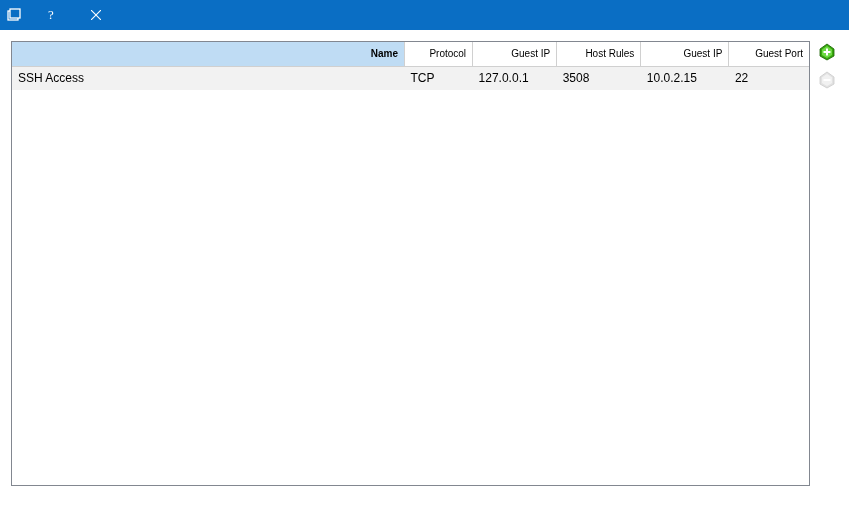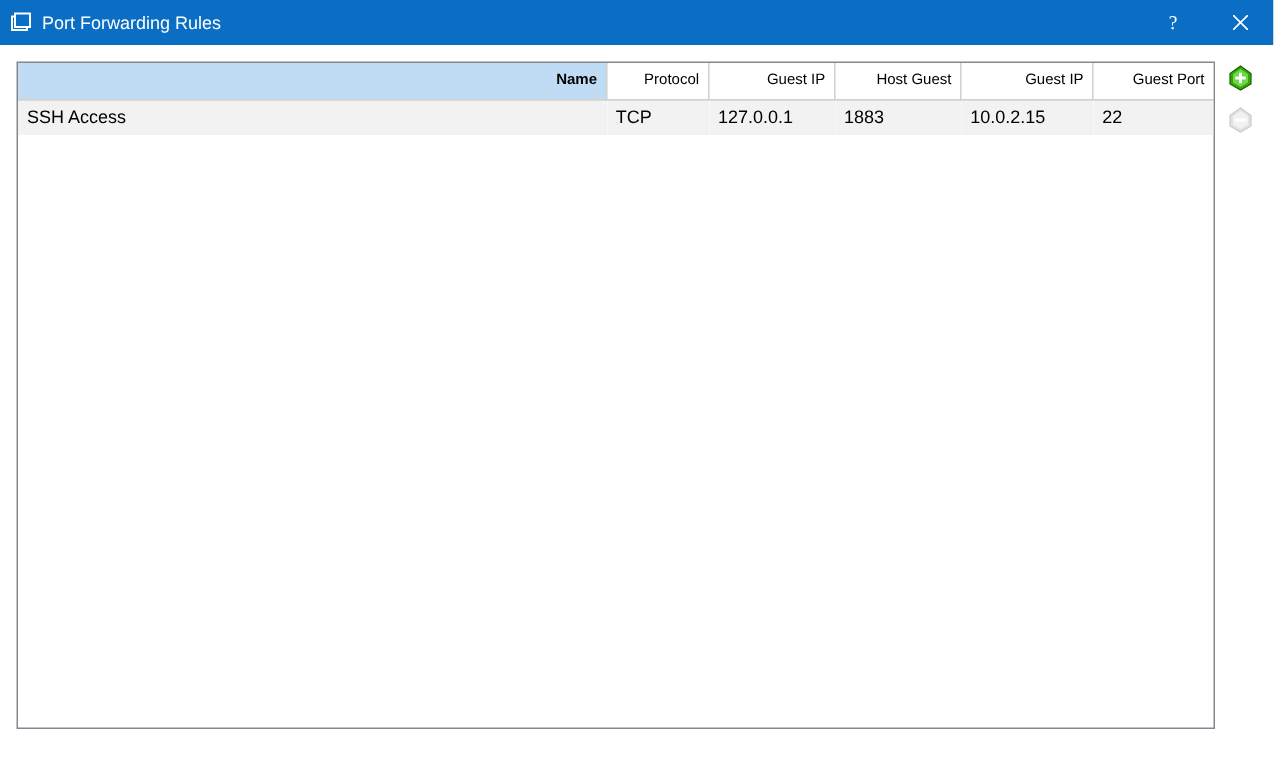--- a/index.html
+++ b/index.html
@@ -140,21 +140,20 @@
 </head>
 <body>
 
 <div class="titlebar">
   <span class="titlebar-icon">
     <svg width="14" height="14" viewBox="0 0 14 14">
       <rect x="1" y="3" width="10" height="9" fill="none" stroke="#ffffff" stroke-width="1.3"></rect>
       <rect x="3" y="1" width="10" height="9" fill="#0a6ec4" stroke="#ffffff" stroke-width="1.3"></rect>
     </svg>
   </span>
-  <span class="titlebar-title">Port Forwarding Rules</span>
   <div class="titlebar-buttons">
     <div class="titlebar-btn">
       <svg width="10" height="14" viewBox="0 0 10 14">
           <text x="5" y="11" text-anchor="middle" font-size="13" fill="#ffffff" font-family="Segoe UI">?</text>
         </svg>
     </div>
     <div class="titlebar-btn close">
       <svg width="10" height="10" viewBox="0 0 10 10">
         <line x1="0" y1="0" x2="10" y2="10" stroke="#ffffff" stroke-width="1.1"></line>
         <line x1="10" y1="0" x2="0" y2="10" stroke="#ffffff" stroke-width="1.1"></line>
@@ -172,31 +171,31 @@
           <col class="col-hostip">
         <col class="col-hostport">
           <col class="col-guestip">
           <col class="col-guestport">
       </colgroup>
       <thead>
         <tr>
           <th class="selected">Name</th>
           <th>Protocol</th>
           <th>Guest IP</th>
-          <th>Host Guest</th>
+          <th>Host Rules</th>
           <th>Guest IP</th>
           <th>Guest Port</th>
         </tr>
       </thead>
       <tbody>
         <tr class="row-even">
           <td>SSH Access</td>
           <td>TCP</td>
           <td>127.0.0.1</td>
-          <td>1883</td>
+          <td>3508</td>
           <td>10.0.2.15</td>
           <td>22</td>
         </tr>
       </tbody>
     </table>
   </div>
 
   <div class="side-buttons">
     <div class="side-btn enabled">
       <span>

